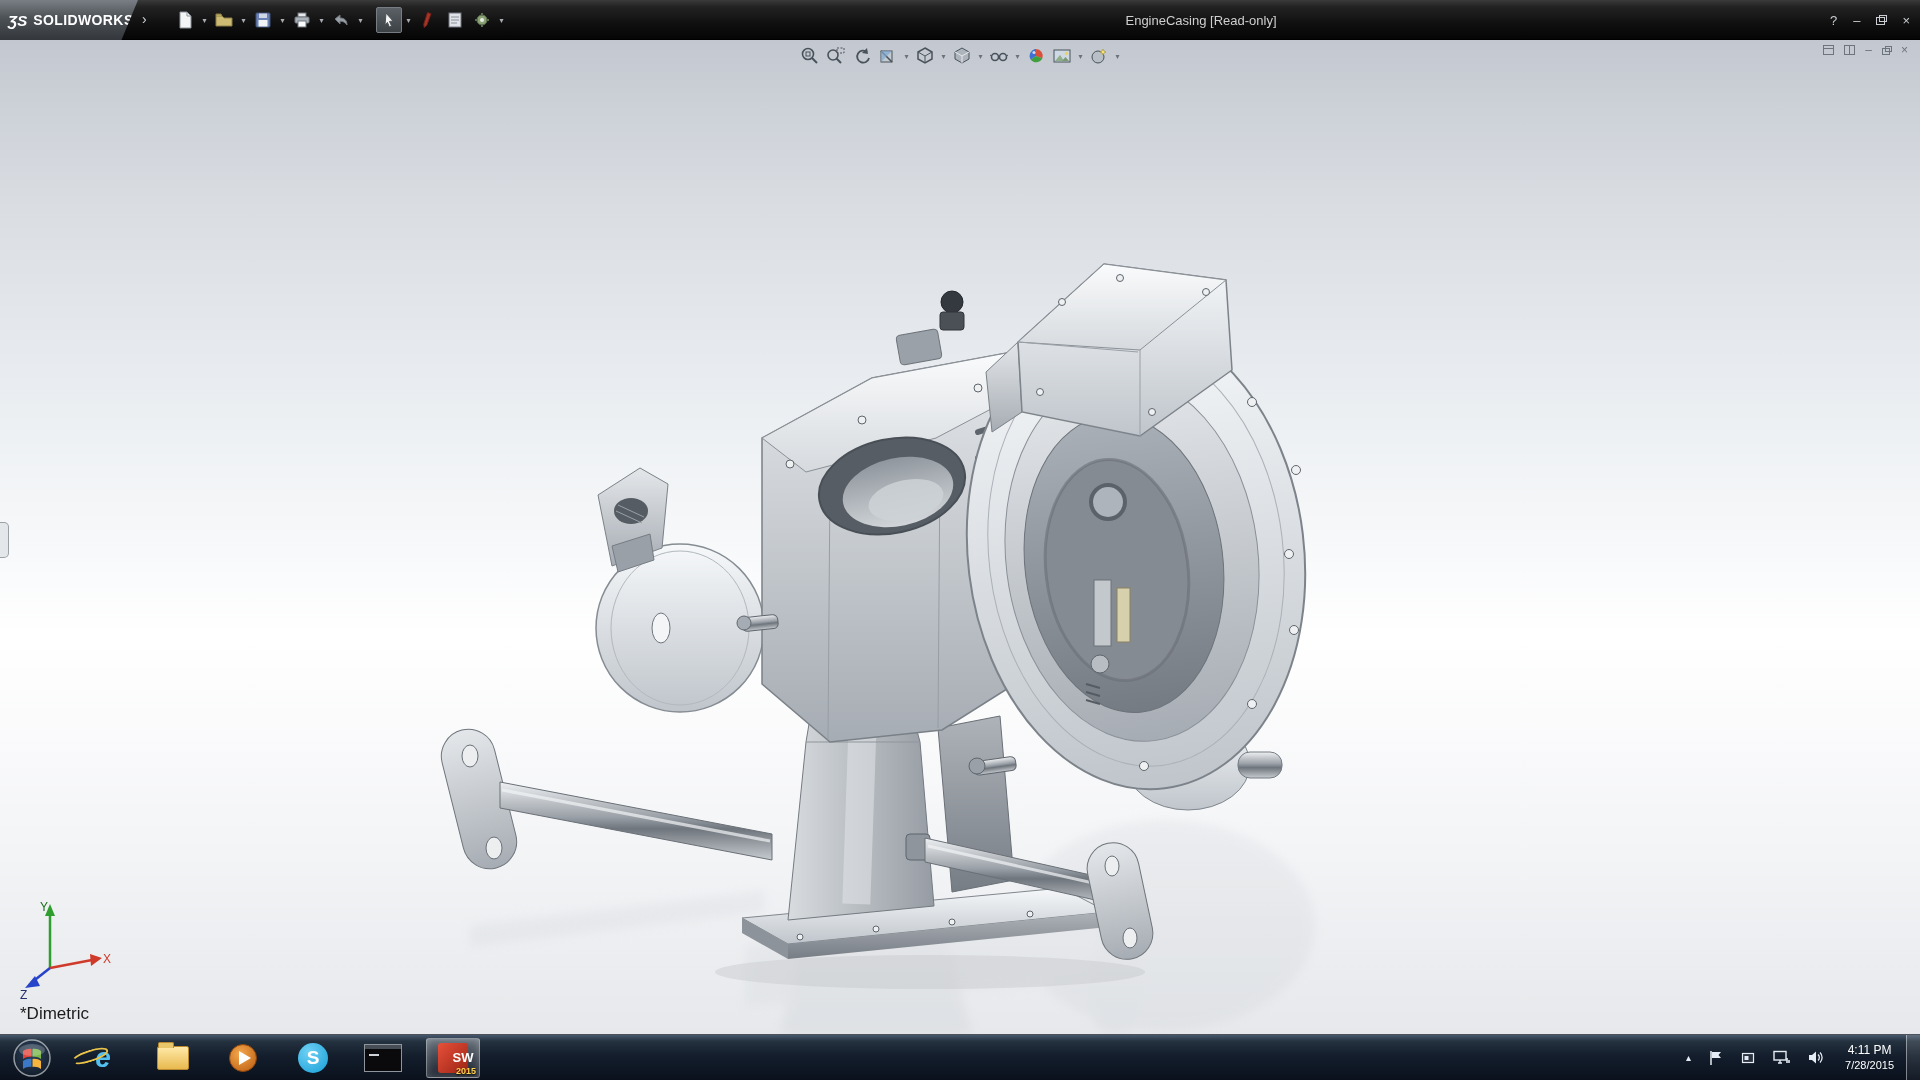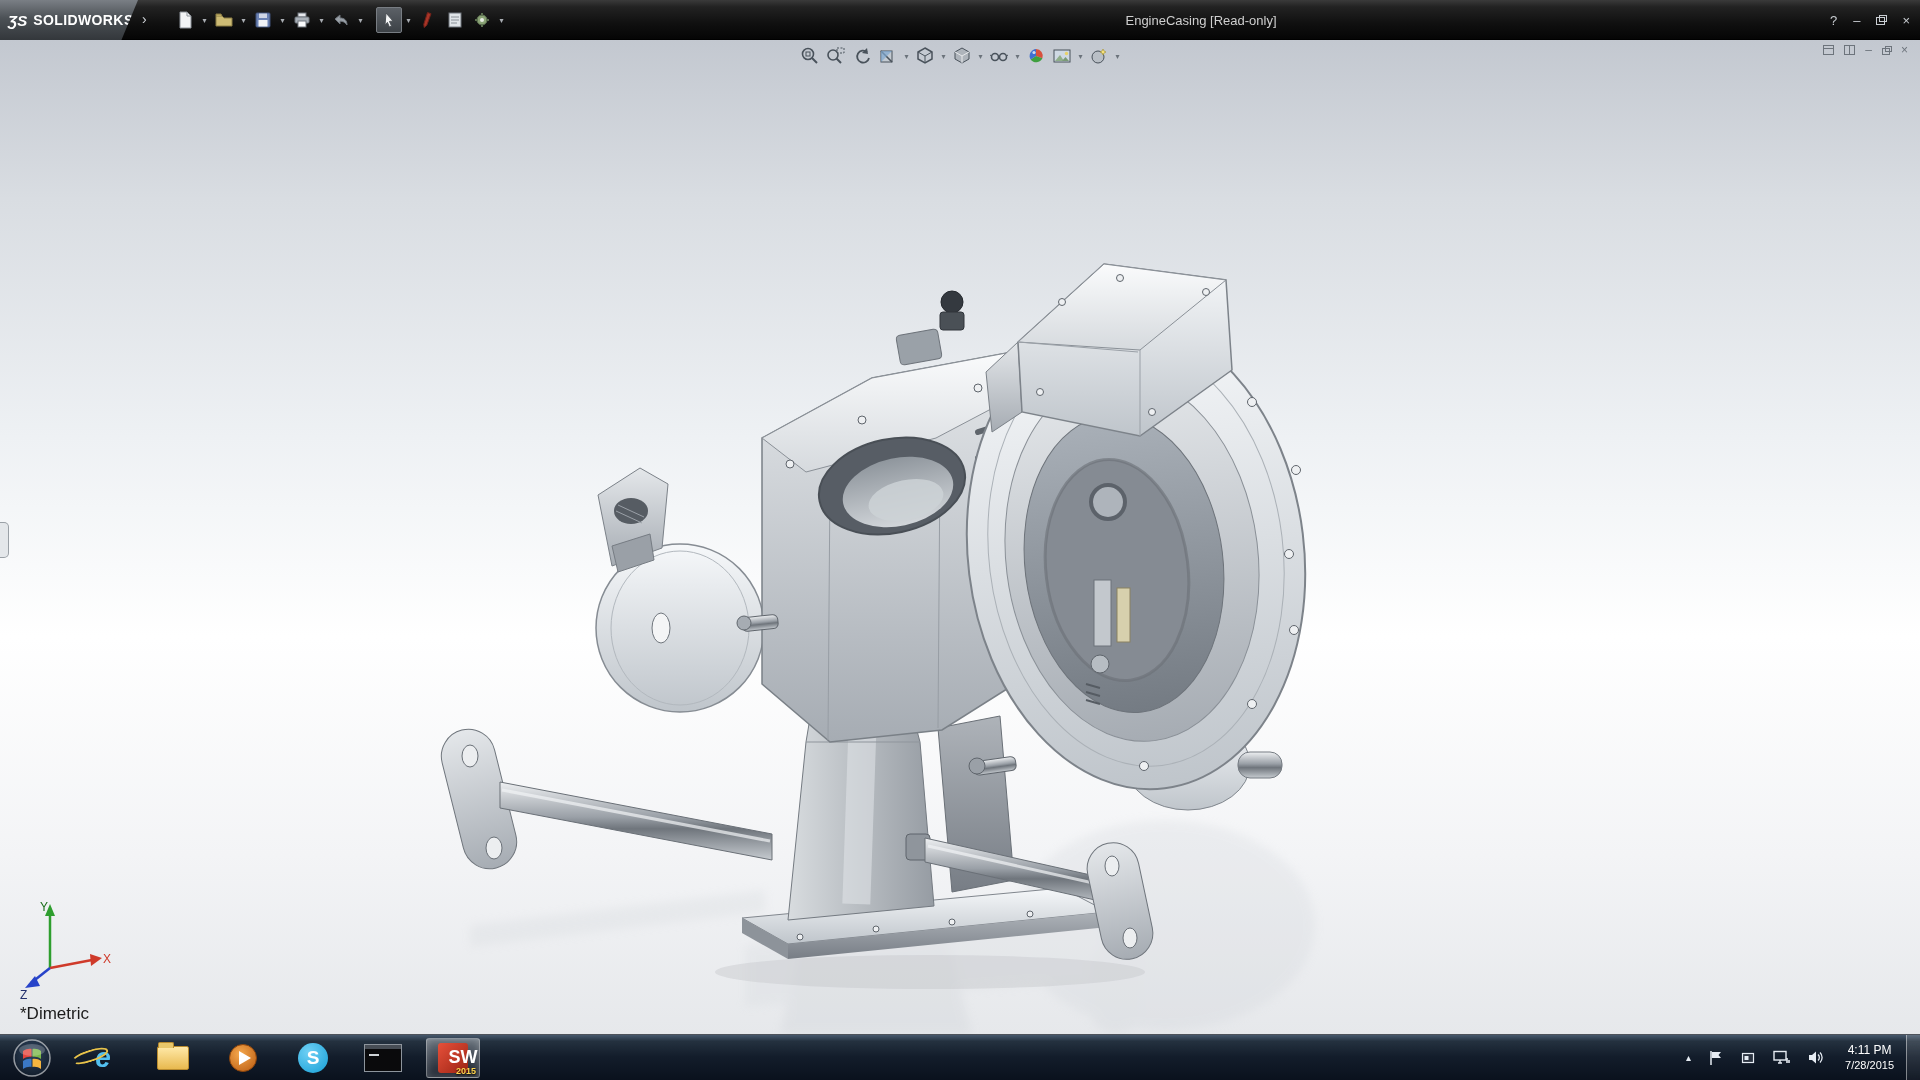--- a/index.html
+++ b/index.html
@@ -78,21 +78,21 @@
     background:#e8c76a; border:1px solid #b98b2e; border-bottom:0; border-radius:2px 2px 0 0; }
   .ie-glyph{ color:#53c0f0; font-size:28px; font-weight:bold; font-style:italic; position:relative; line-height:1; }
   .ie-ring{ position:absolute; top:12px; left:-5px; width:38px; height:12px; border:2px solid #e8c34a;
     border-radius:50%; transform:rotate(-18deg); border-left-color:transparent; pointer-events:none; }
   .skype-ico{ width:30px; height:30px; border-radius:50%; background:radial-gradient(circle at 35% 30%,#6fd0f5,#169fd6);
     color:#fff; font-size:19px; font-weight:bold; display:flex; align-items:center; justify-content:center; }
   .cmd-ico{ width:38px; height:28px; background:#0a0a0c; border:1px solid #8d949c; position:relative; }
   .cmd-ico::before{ content:""; position:absolute; top:0; left:0; right:0; height:4px; background:#474d55; }
   .cmd-ico::after{ content:""; position:absolute; top:9px; left:4px; width:10px; height:2px; background:#cfd3d8; }
   .sw-ico{ width:30px; height:30px; background:linear-gradient(135deg,#e7503a,#9c2414); border-radius:3px;
-    color:#fff; font-weight:bold; font-size:18px; display:flex; align-items:center; justify-content:center;padding-left:20px; }
+    color:#fff; font-weight:bold; font-size:13px; display:flex; align-items:center; justify-content:center;padding-left:20px; }
   .sw-badge{ position:absolute; bottom:1px; right:3px; color:#ffd34d; font-size:9px; font-weight:bold;
     text-shadow:0 1px 2px #000; }
 
   .tray{ margin-left:auto; display:flex; align-items:center; height:46px; }
   .tray-btn{ background:none; border:0; color:#e6ecf3; cursor:pointer; padding:0 9px; height:46px;
     display:flex; align-items:center; justify-content:center; font-size:10px; }
   .clock{ color:#fff; text-align:center; line-height:1.3; padding:0 12px; cursor:default; }
   .clock .t{ font-size:12px; display:block; }
   .clock .d{ font-size:11px; display:block; }
   .show-desktop{ width:14px; height:46px; border:0; border-left:1px solid rgba(255,255,255,.45);

